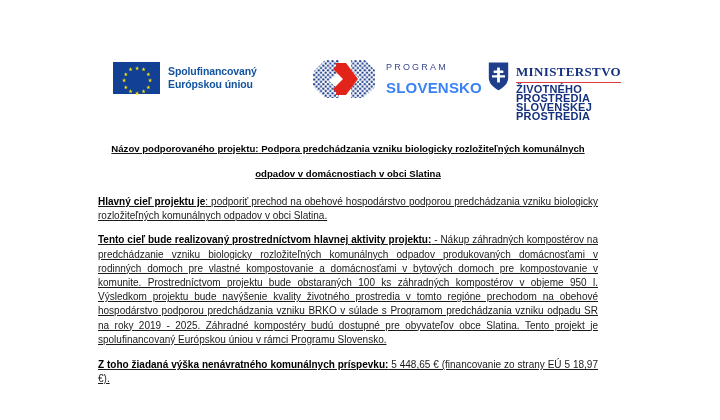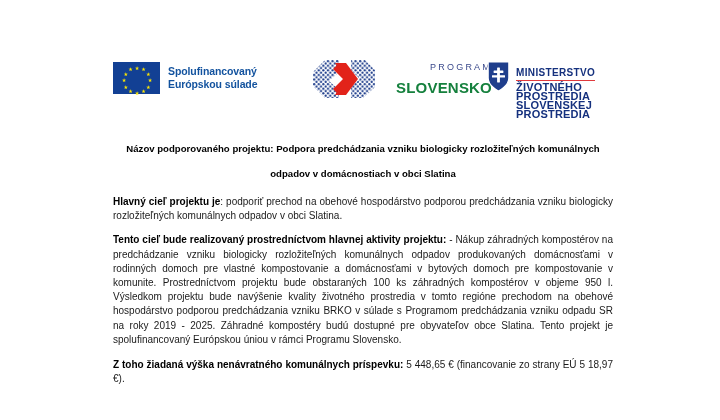--- a/index.html
+++ b/index.html
@@ -65,22 +65,21 @@
     letter-spacing: -0.1px;
   }
 
   
   .ps-logo {
     position: absolute;
     left: 313px;
     top: 2px;
     display: flex;
     align-items: center;
-    gap: 21px;
-    text-align: right;
+    gap: 11px;
   }
   .ps-mark {
     position: relative;
     width: 62px;
     height: 38px;
     flex: none;
   }
   .ps-text {
     line-height: 1;
   }
@@ -88,21 +87,21 @@
     display: block;
     font-size: 9px;
     letter-spacing: 2.2px;
     color: #3B4A8C;
     font-weight: normal;
   }
   .ps-text .ps-bottom {
     display: block;
     font-size: 15px;
     letter-spacing: 0.2px;
-    color: #15803d;
+    color: #3b82f6;
     font-weight: bold;
     margin-top: 8px;
   }
 
   
   .min-logo {
     position: absolute;
     left: 487px;
     top: 3px;
     display: flex;
@@ -111,44 +110,46 @@
   }
   .min-shield {
     width: 23px;
     height: 31px;
     flex: none;
   }
   .min-text {
     padding-top: 1px;
   }
   .min-line1 {
-    font-size: 10px;
+    font-size: 13px;
     letter-spacing: 0.35px;
     color: #15317E;
     font-weight: bold;
     padding-bottom: 1.5px;
     border-bottom: 1.1px solid #E03A3E;
     display: inline-block;
+    font-family: Liberation Serif, serif;
   }
   .min-line2, .min-line3 {
     font-size: 11px;
     letter-spacing: 0.2px;
     color: #15317E;
     font-weight: bold;
     display: block;
     line-height: 9px;
   }
   .min-line2 { margin-top: 2px; }
 
   
   .doc {
     position: absolute;
-    left: 113px;
+    left: 98px;
     top: 136px;
     width: 500px;
+    text-decoration: underline;
   }
   .title {
     font-size: 9.6px;
     font-weight: bold;
     line-height: 25px;
     text-align: center;
     margin: 0 0 9px 0;
     color: #000;
   }
   .title .lead { }
@@ -178,21 +179,21 @@
       <span class="eu-star" style="left:28.3px;top:28.4px"></span>
       <span class="eu-star" style="left:21.8px;top:30.1px"></span>
       <span class="eu-star" style="left:15.3px;top:28.4px"></span>
       <span class="eu-star" style="left:10.6px;top:23.8px"></span>
       <span class="eu-star" style="left:8.8px;top:17.3px"></span>
       <span class="eu-star" style="left:10.6px;top:10.8px"></span>
       <span class="eu-star" style="left:15.3px;top:6.2px"></span>
     </div>
     <div class="eu-text">
       <span>Spolufinancovaný</span><br>
-      <span>Európskou súlade</span>
+      <span>Európskou úniou</span>
     </div>
   </div>
 
   <div class="ps-logo">
     <div class="ps-mark">
       <svg width="62" height="38" viewBox="0 0 62 38" xmlns="http://www.w3.org/2000/svg">
         <defs>
           <pattern id="dots" width="4.6" height="4.6" patternUnits="userSpaceOnUse">
             <circle cx="1.15" cy="1.15" r="1.15" fill="#1F3E8C"></circle>
             <circle cx="3.45" cy="3.45" r="1.15" fill="#1F3E8C"></circle>

